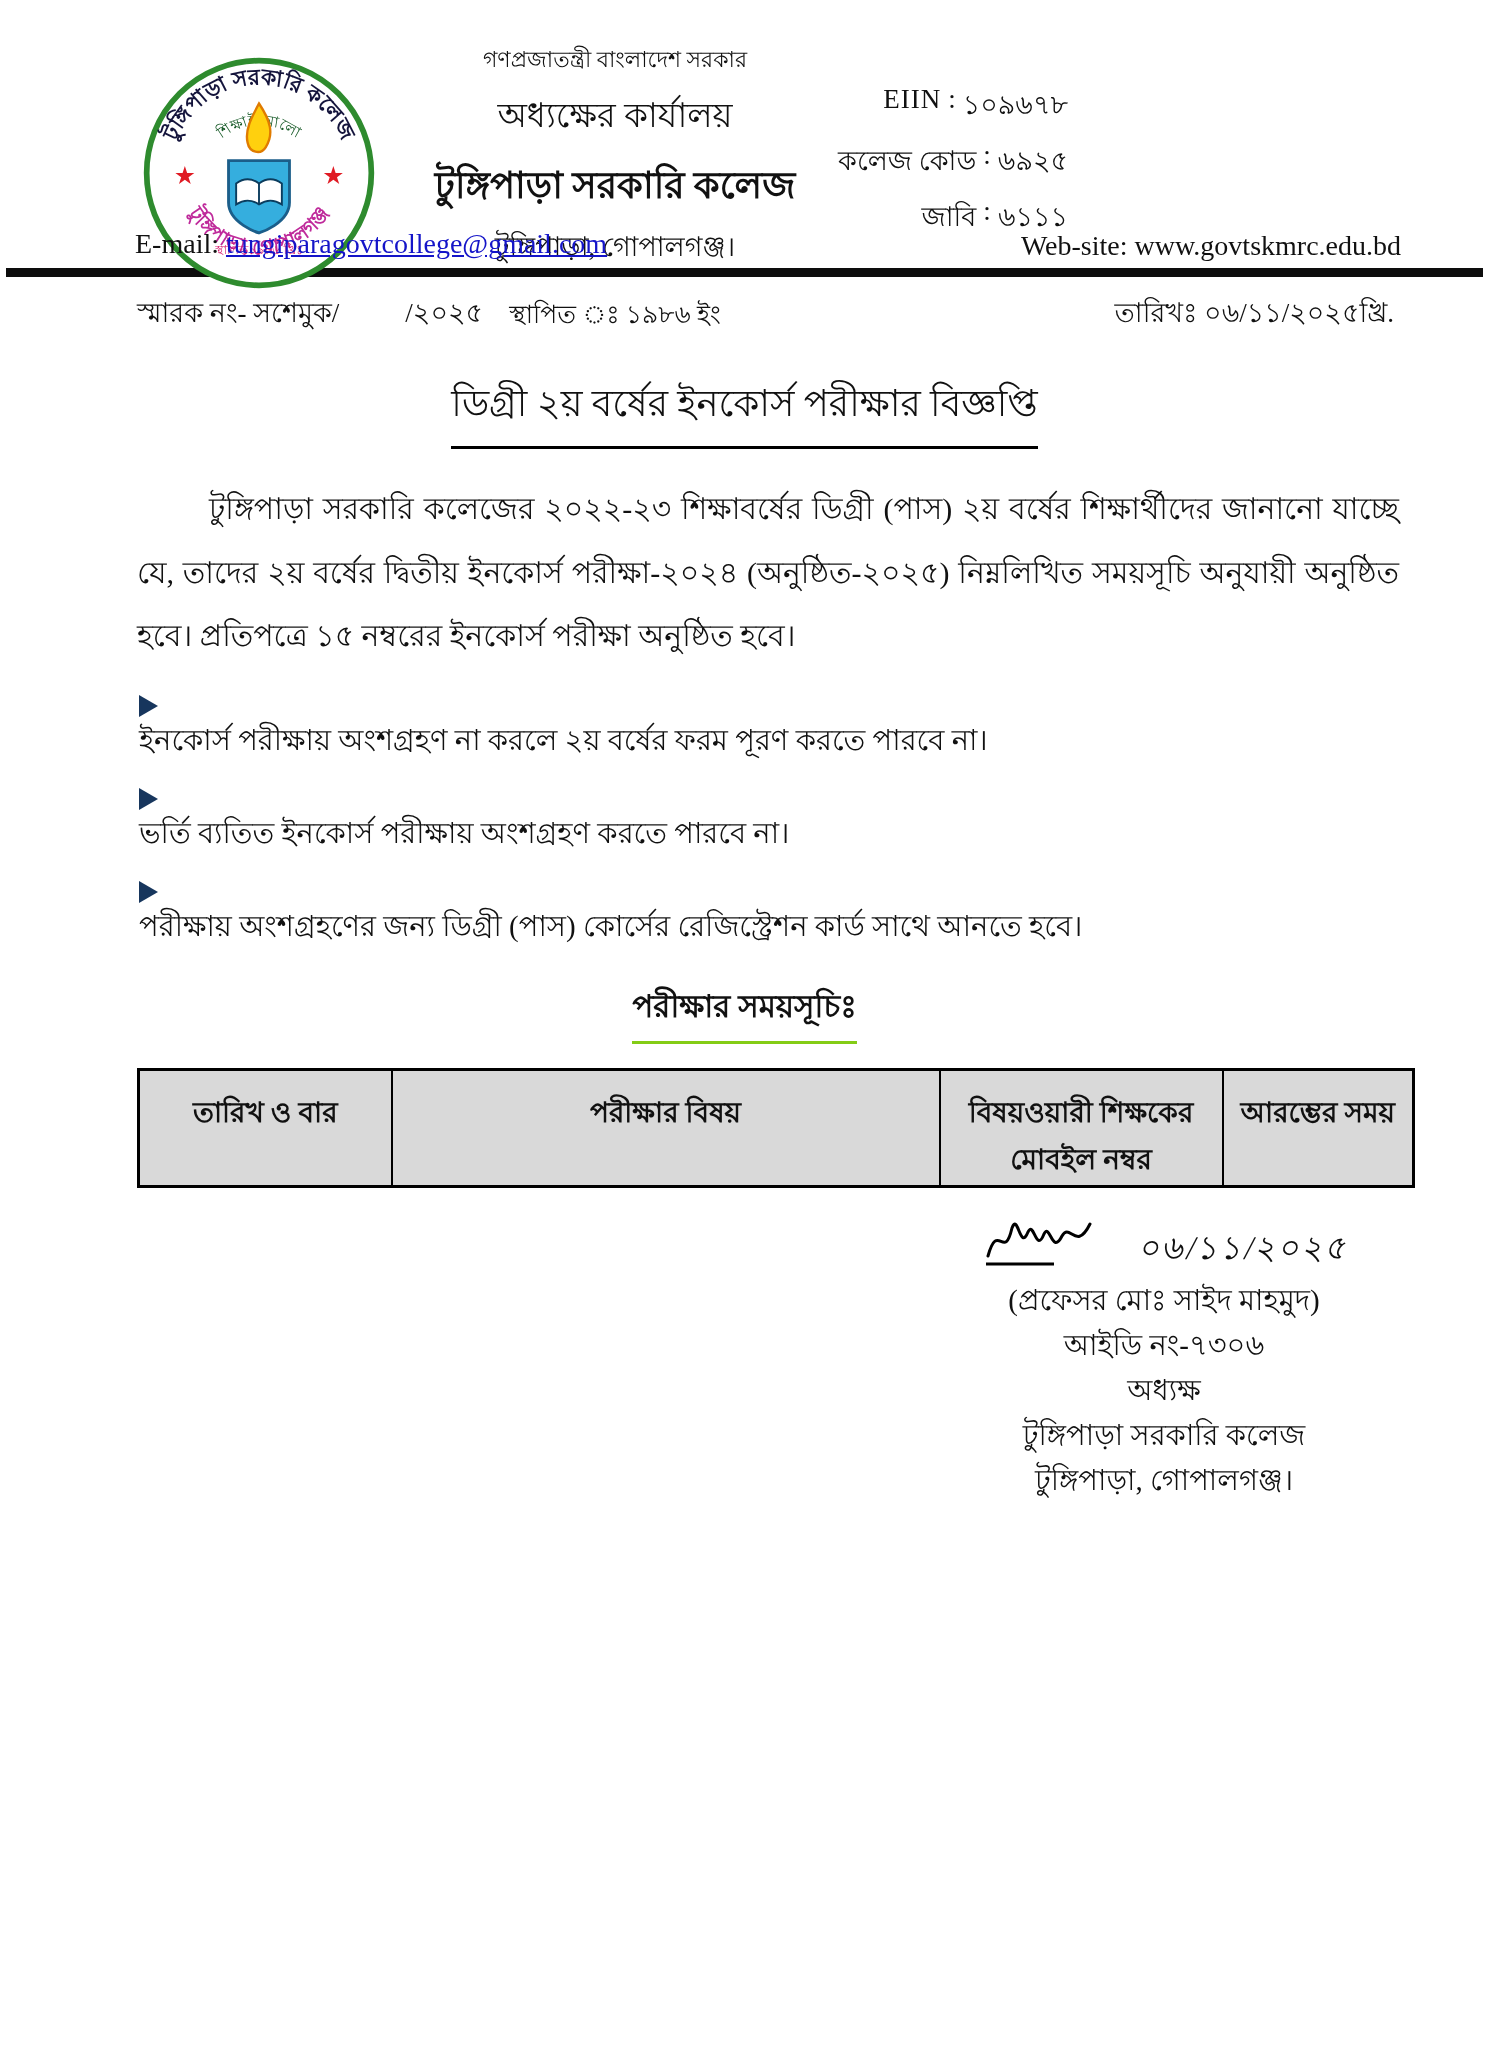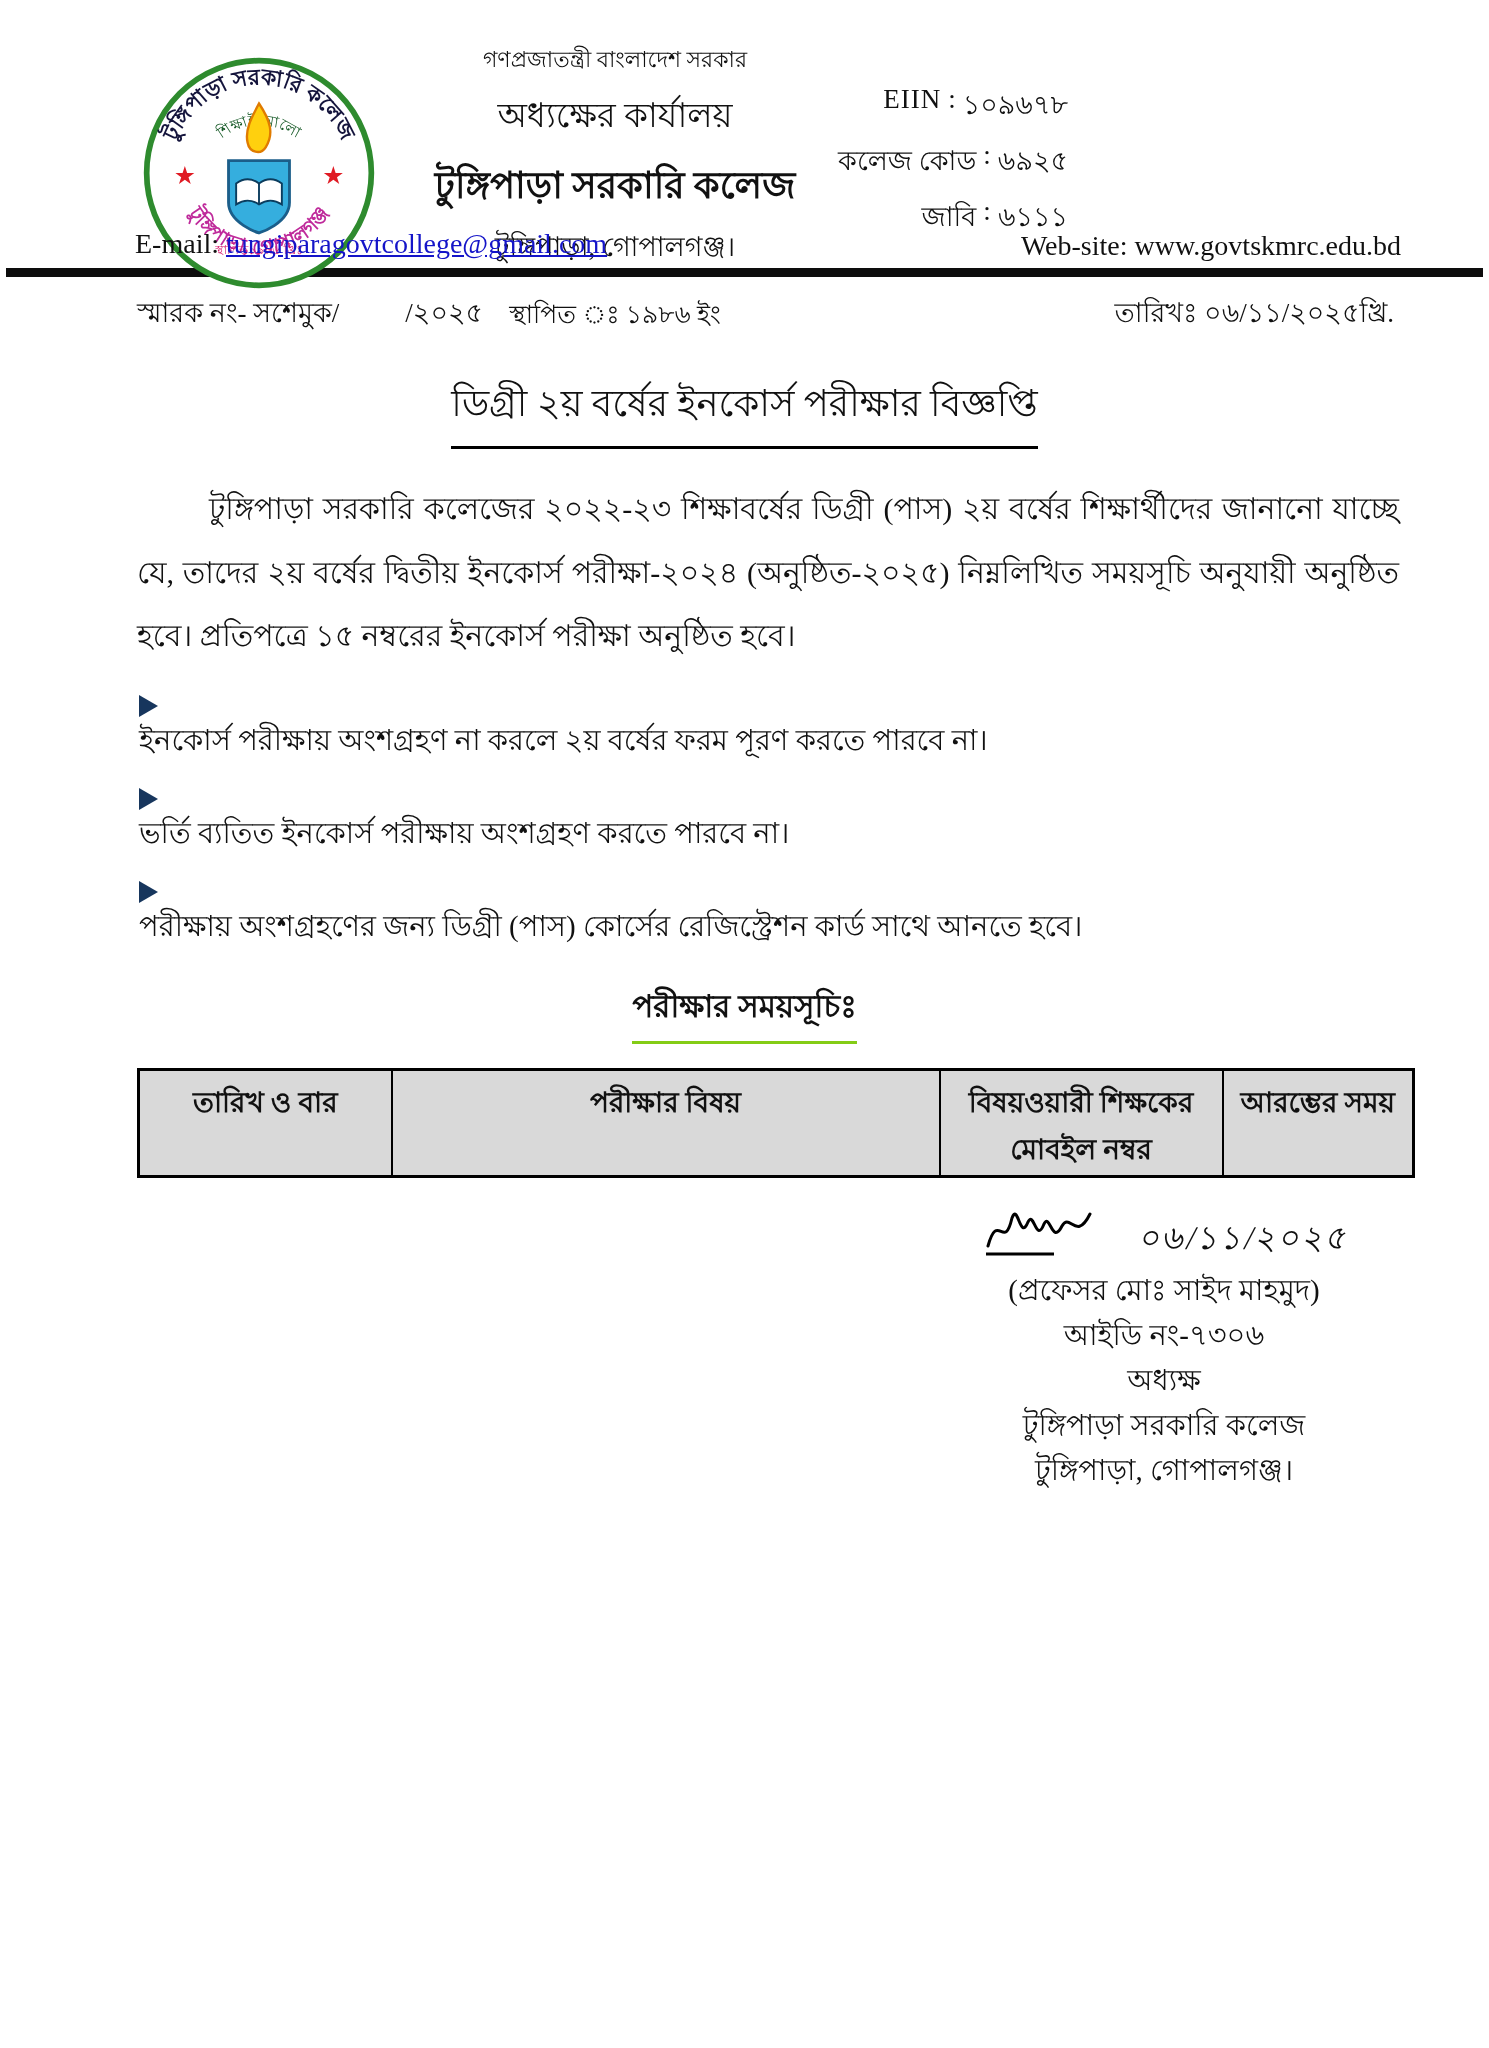--- a/index.html
+++ b/index.html
@@ -44,21 +44,21 @@
   .bullets{margin:27px 0 0 139px;}
   .bullet-item{display:flex;align-items:flex-start;margin-bottom:22px;font-size:29px;flex-direction:column;}
   .arrow{width:0;height:0;border-top:11px solid transparent;border-bottom:11px solid transparent;
          border-left:19px solid var(--accent-navy);margin-right:15px;flex:none;}
 
   
   .sched-wrap{text-align:center;margin-top:30px;}
   .sched-title{display:inline-block;font-size:31px;font-weight:bold;border-bottom:3px solid #84cc16;padding-bottom:7px;}
   table.sched{border-collapse:collapse;margin:24px 0 0 137px;width:1275px;table-layout:fixed;border:3px solid #000;}
   .sched th{background:var(--table-header-bg);border:2px solid #000;font-size:28px;font-weight:bold;
-            vertical-align:top;height:96px;padding:10px 8px 0;}
+            vertical-align:top;height:96px;padding:20px 8px 0;}
   .sched thead{border-bottom:3px solid #000;}
   tbody.group+tbody.group{border-top:10px double #000;}
 
   
   .sig{margin-top:24px;margin-left:946px;width:436px;text-align:center;font-size:29px;line-height:1.55;}
   .sig-img-row{display:flex;align-items:flex-end;justify-content:center;margin-bottom:4px;}
   .hand-date{font-size:33px;transform:skewX(-10deg);margin-left:12px;letter-spacing:2px;}
 </style>
 </head>
 <body>

